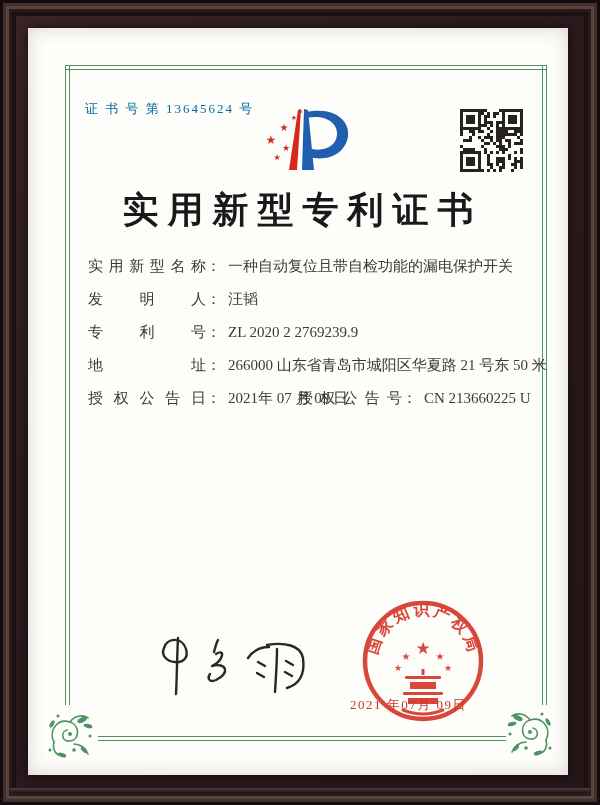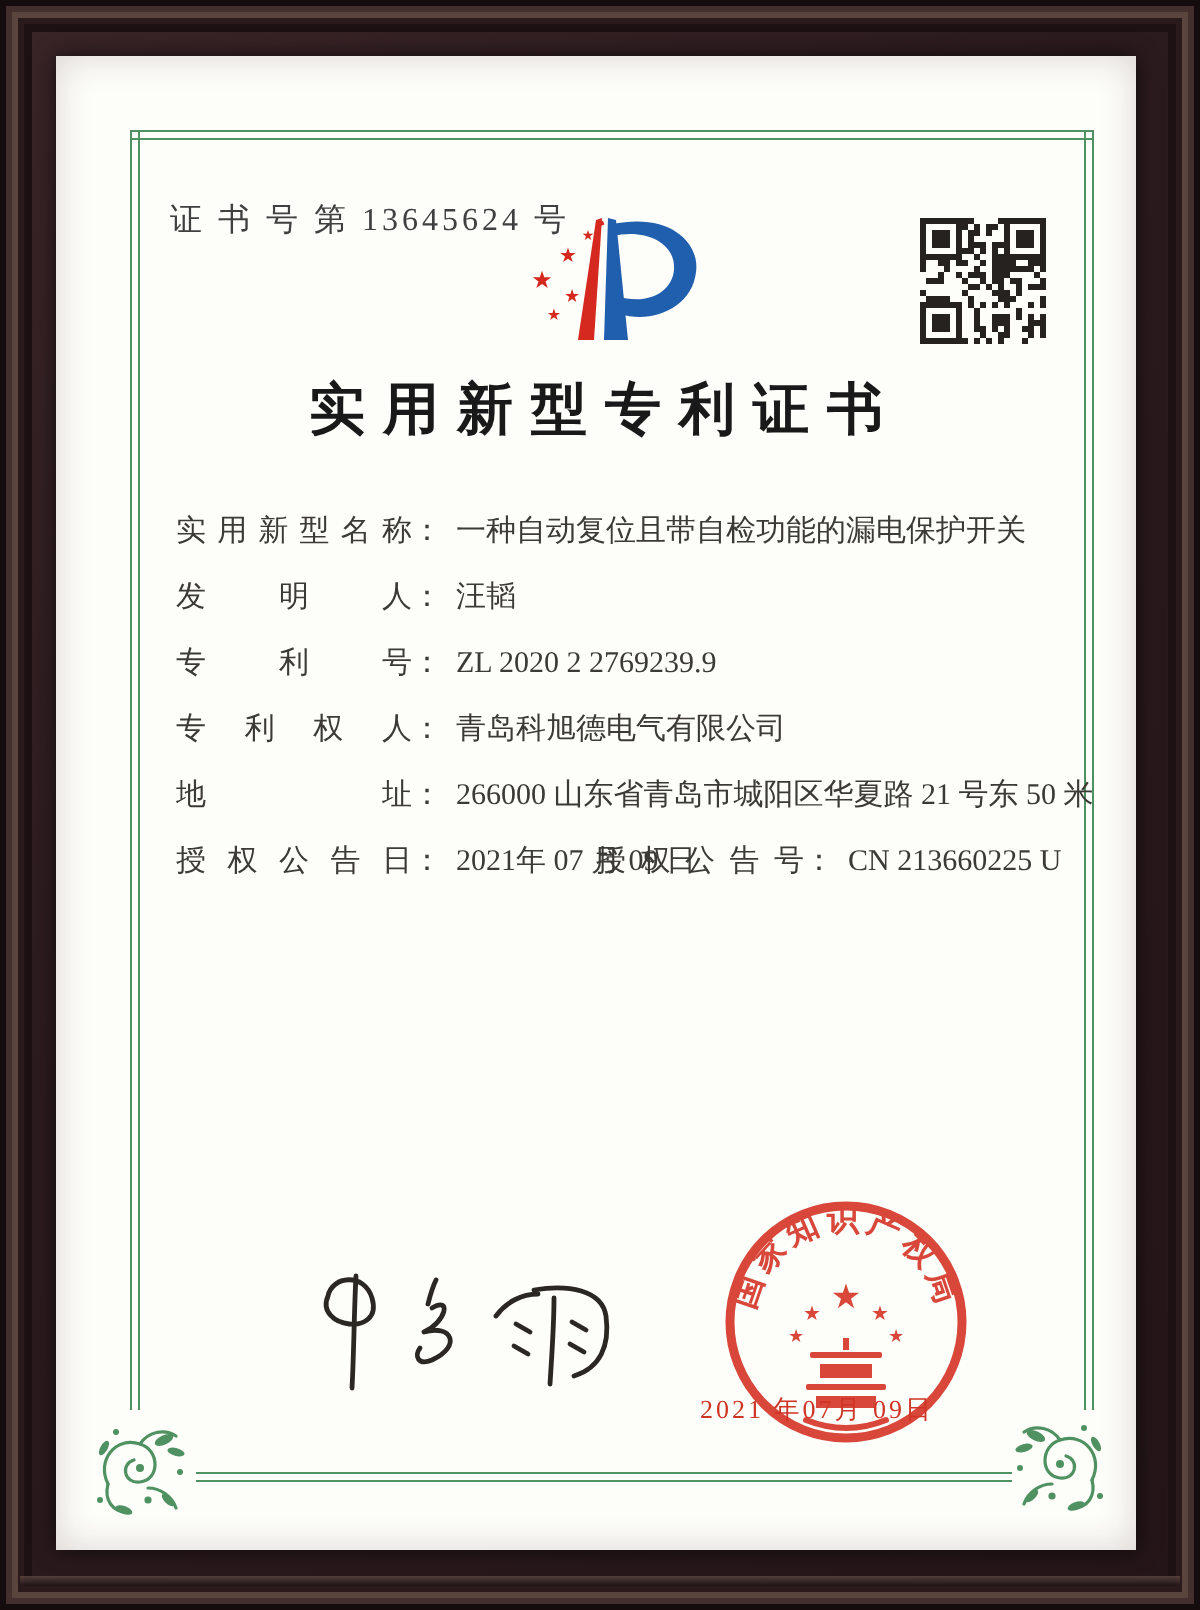--- a/index.html
+++ b/index.html
@@ -11,25 +11,25 @@
     box-shadow:0 0 10px rgba(0,0,0,.65),inset 0 0 18px rgba(60,35,30,.18);}
   .hline{position:absolute;height:3px;border-top:1.5px solid #4f9161;border-bottom:1.5px solid #4f9161;}
   .vline{position:absolute;width:3px;border-left:1.5px solid #4f9161;border-right:1.5px solid #4f9161;}
   .line-top{left:37px;top:37px;width:481px;}
   .line-bottom{left:70px;top:708px;width:408px;}
   .line-left{left:37px;top:37px;height:640px;}
   .line-right{left:514px;top:37px;height:640px;}
   .ornament{position:absolute;width:50px;height:50px;}
   .orn-left{left:16px;top:682px;}
   .orn-right{left:478px;top:680px;transform:scaleX(-1);}
-  .cert-no{position:absolute;left:57px;top:72px;font-size:16px;letter-spacing:2px;color:#404040;}
+  .cert-no{position:absolute;left:57px;top:72px;font-size:13px;letter-spacing:2px;color:#0369a1;}
   .logo{position:absolute;left:224px;top:76px;}
   .qr{position:absolute;left:432px;top:81px;display:grid;grid-template-columns:repeat(21,3px);grid-auto-rows:3px;}
   .qm{background:#262220;}
-  .title{position:absolute;left:0;top:158px;width:100%;margin:0;text-align:center;font-size:28px;font-weight:700;
+  .title{position:absolute;left:0;top:158px;width:100%;margin:0;text-align:center;font-size:36px;font-weight:700;
     letter-spacing:9px;padding-left:9px;box-sizing:border-box;color:#19191a;}
   .rows{position:absolute;left:60px;top:228px;width:430px;display:flex;flex-direction:column;gap:13px;
     font-size:15px;color:#3b3a36;line-height:20px;}
   .row{position:relative;white-space:nowrap;}
   .flabel{display:inline-block;width:118px;text-align:justify;text-align-last:justify;vertical-align:top;}
   .colon{margin-right:7px;}
   .pair2{position:absolute;left:210px;top:0;}
   .flabel2{display:inline-block;width:104px;text-align:justify;text-align-last:justify;}
   .bodytext{position:absolute;left:60px;top:448px;width:426px;font-size:12.5px;line-height:19.5px;
     color:#474640;text-align:justify;}
@@ -560,23 +560,20 @@
       <div class="row">
         <span class="flabel">实用新型名称</span><span class="colon">：</span><span>一种自动复位且带自检功能的漏电保护开关</span>
       </div>
       <div class="row">
         <span class="flabel">发明人</span><span class="colon">：</span><span>汪韬</span>
       </div>
       <div class="row">
         <span class="flabel">专利号</span><span class="colon">：</span><span>ZL 2020 2 2769239.9</span>
       </div>
       <div class="row">
-        <span class="flabel">专利权人</span><span class="colon">：</span><span>青岛科旭德电气有限公司</span>
-      </div>
-      <div class="row">
         <span class="flabel">地址</span><span class="colon">：</span><span>266000 山东省青岛市城阳区华夏路 21 号东 50 米</span>
       </div>
       <div class="row">
         <span class="flabel">授权公告日</span><span class="colon">：</span><span>2021年 07 月 09 日</span>
         <span class="pair2"><span class="flabel2">授权公告号</span><span class="colon">：</span><span>CN 213660225 U</span></span>
       </div>
     </div>
 
     <div class="bodytext">
     </div>

